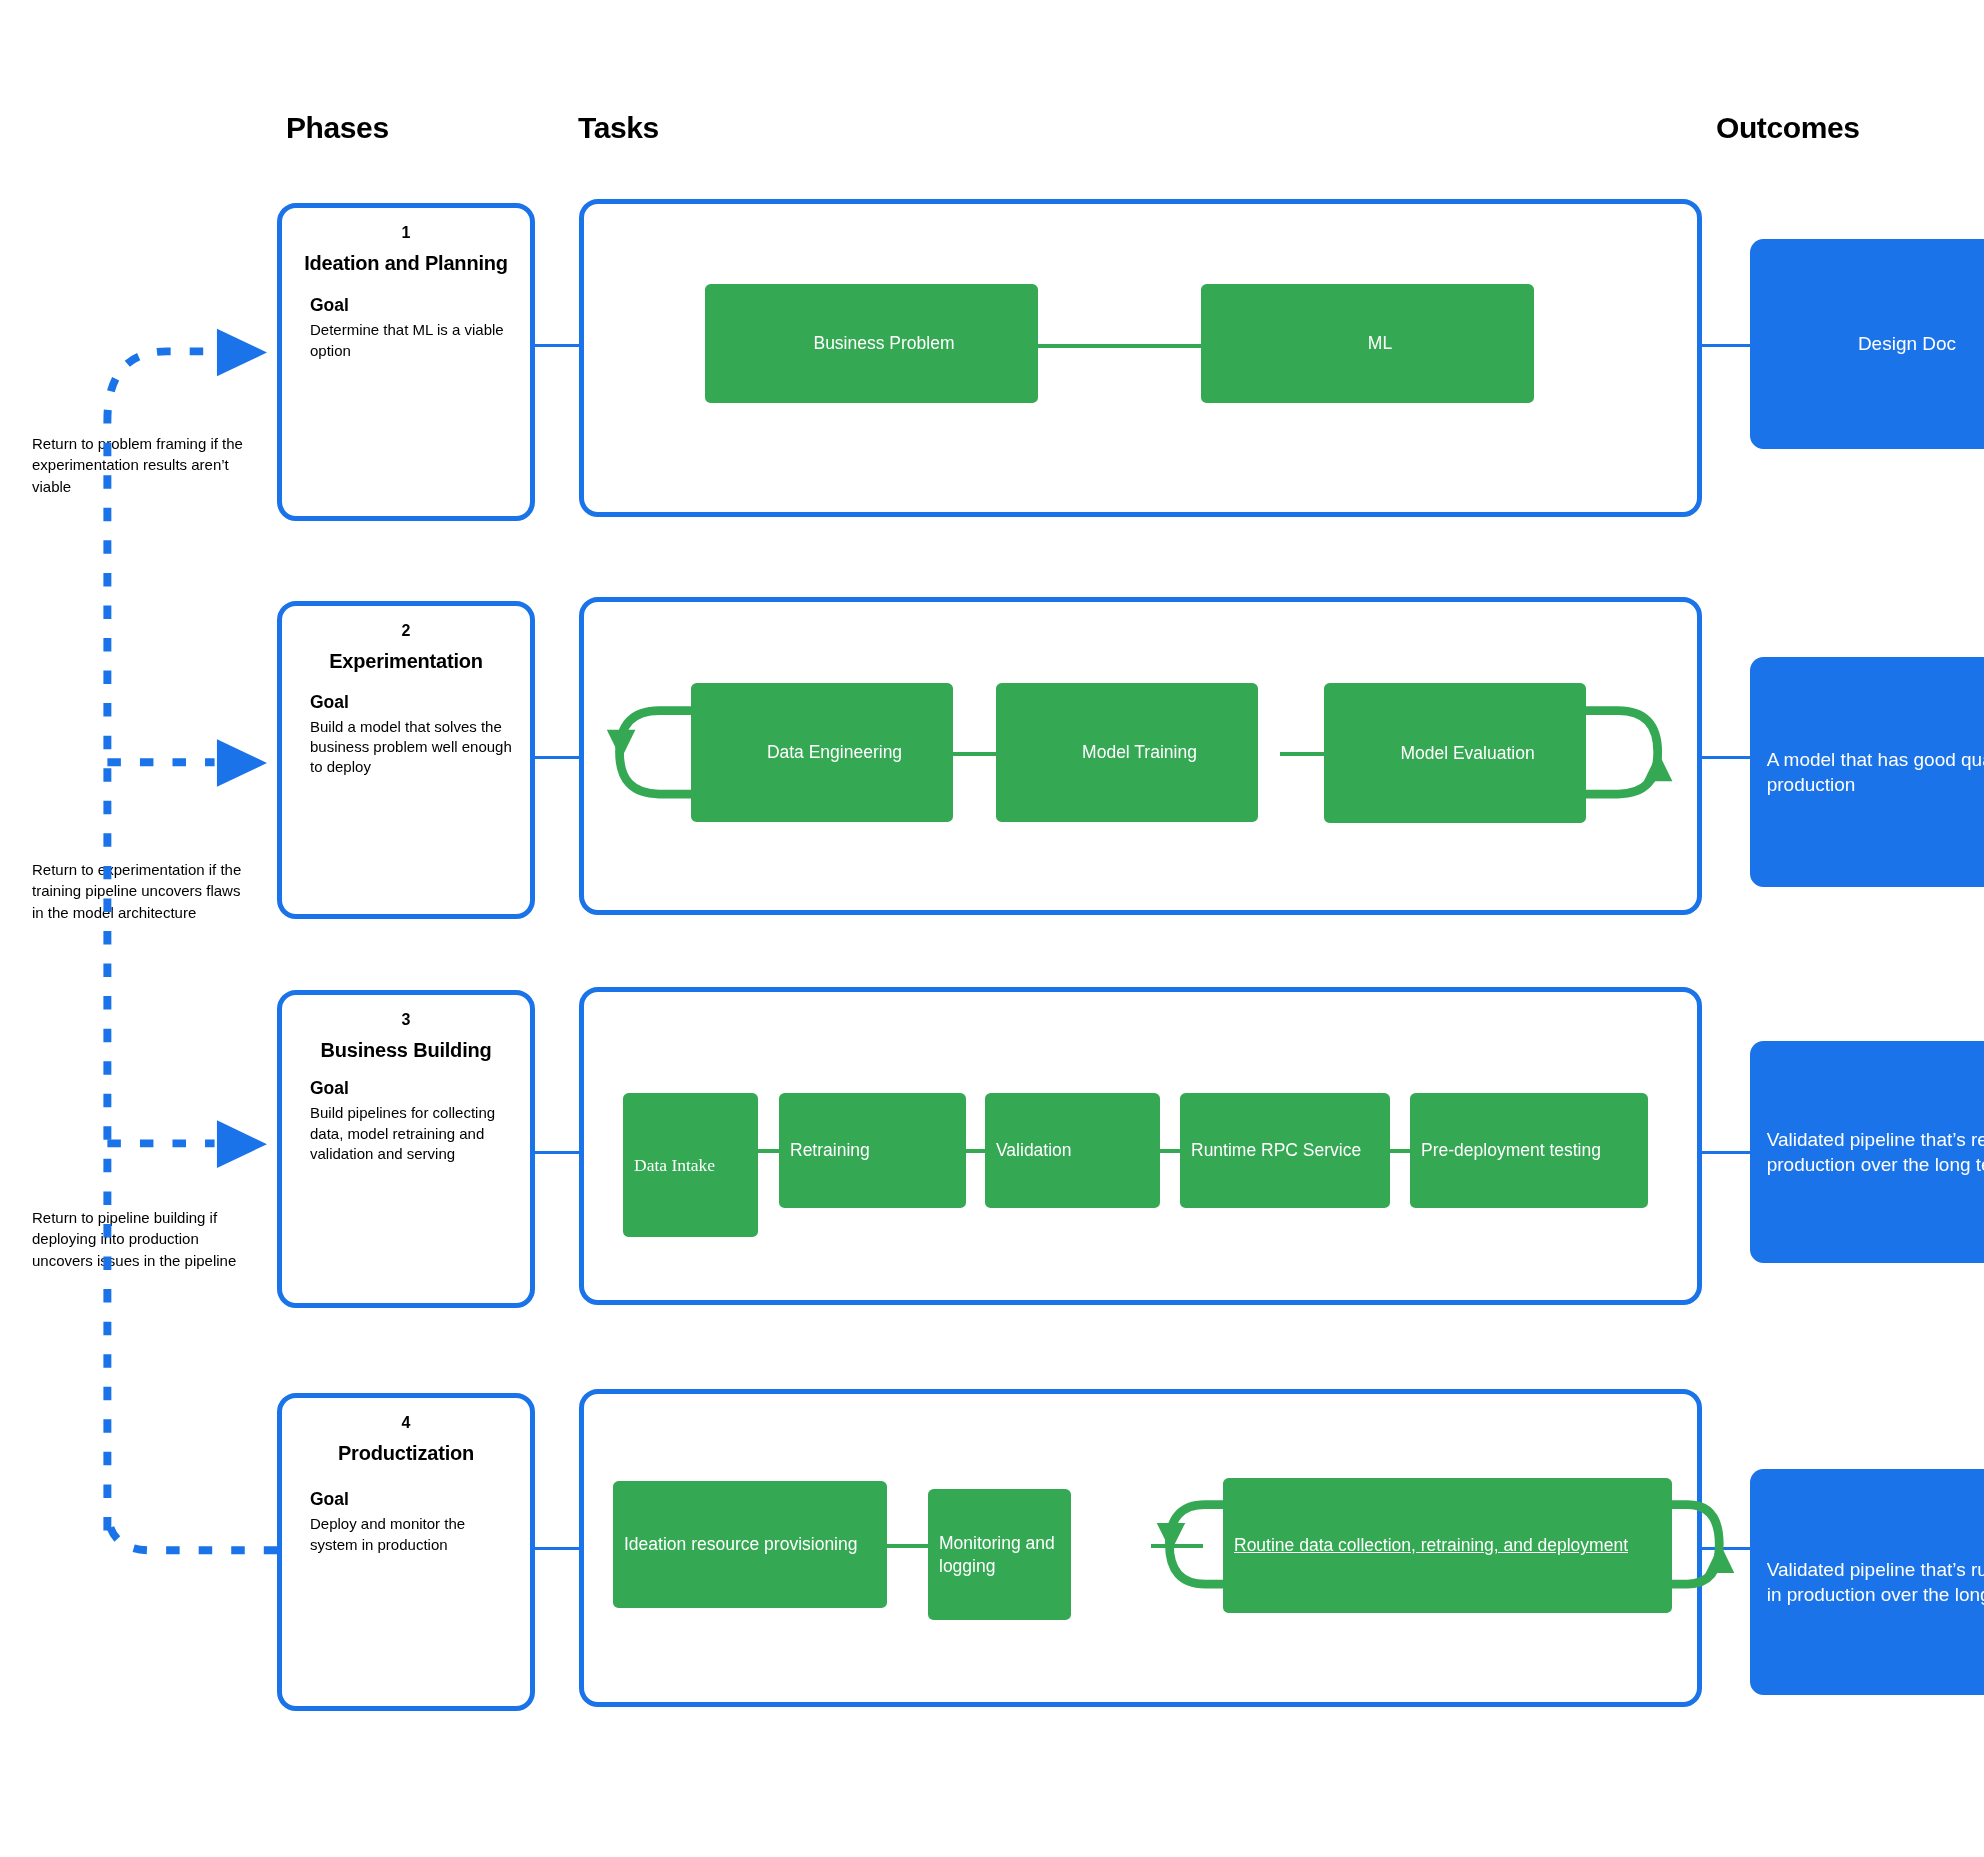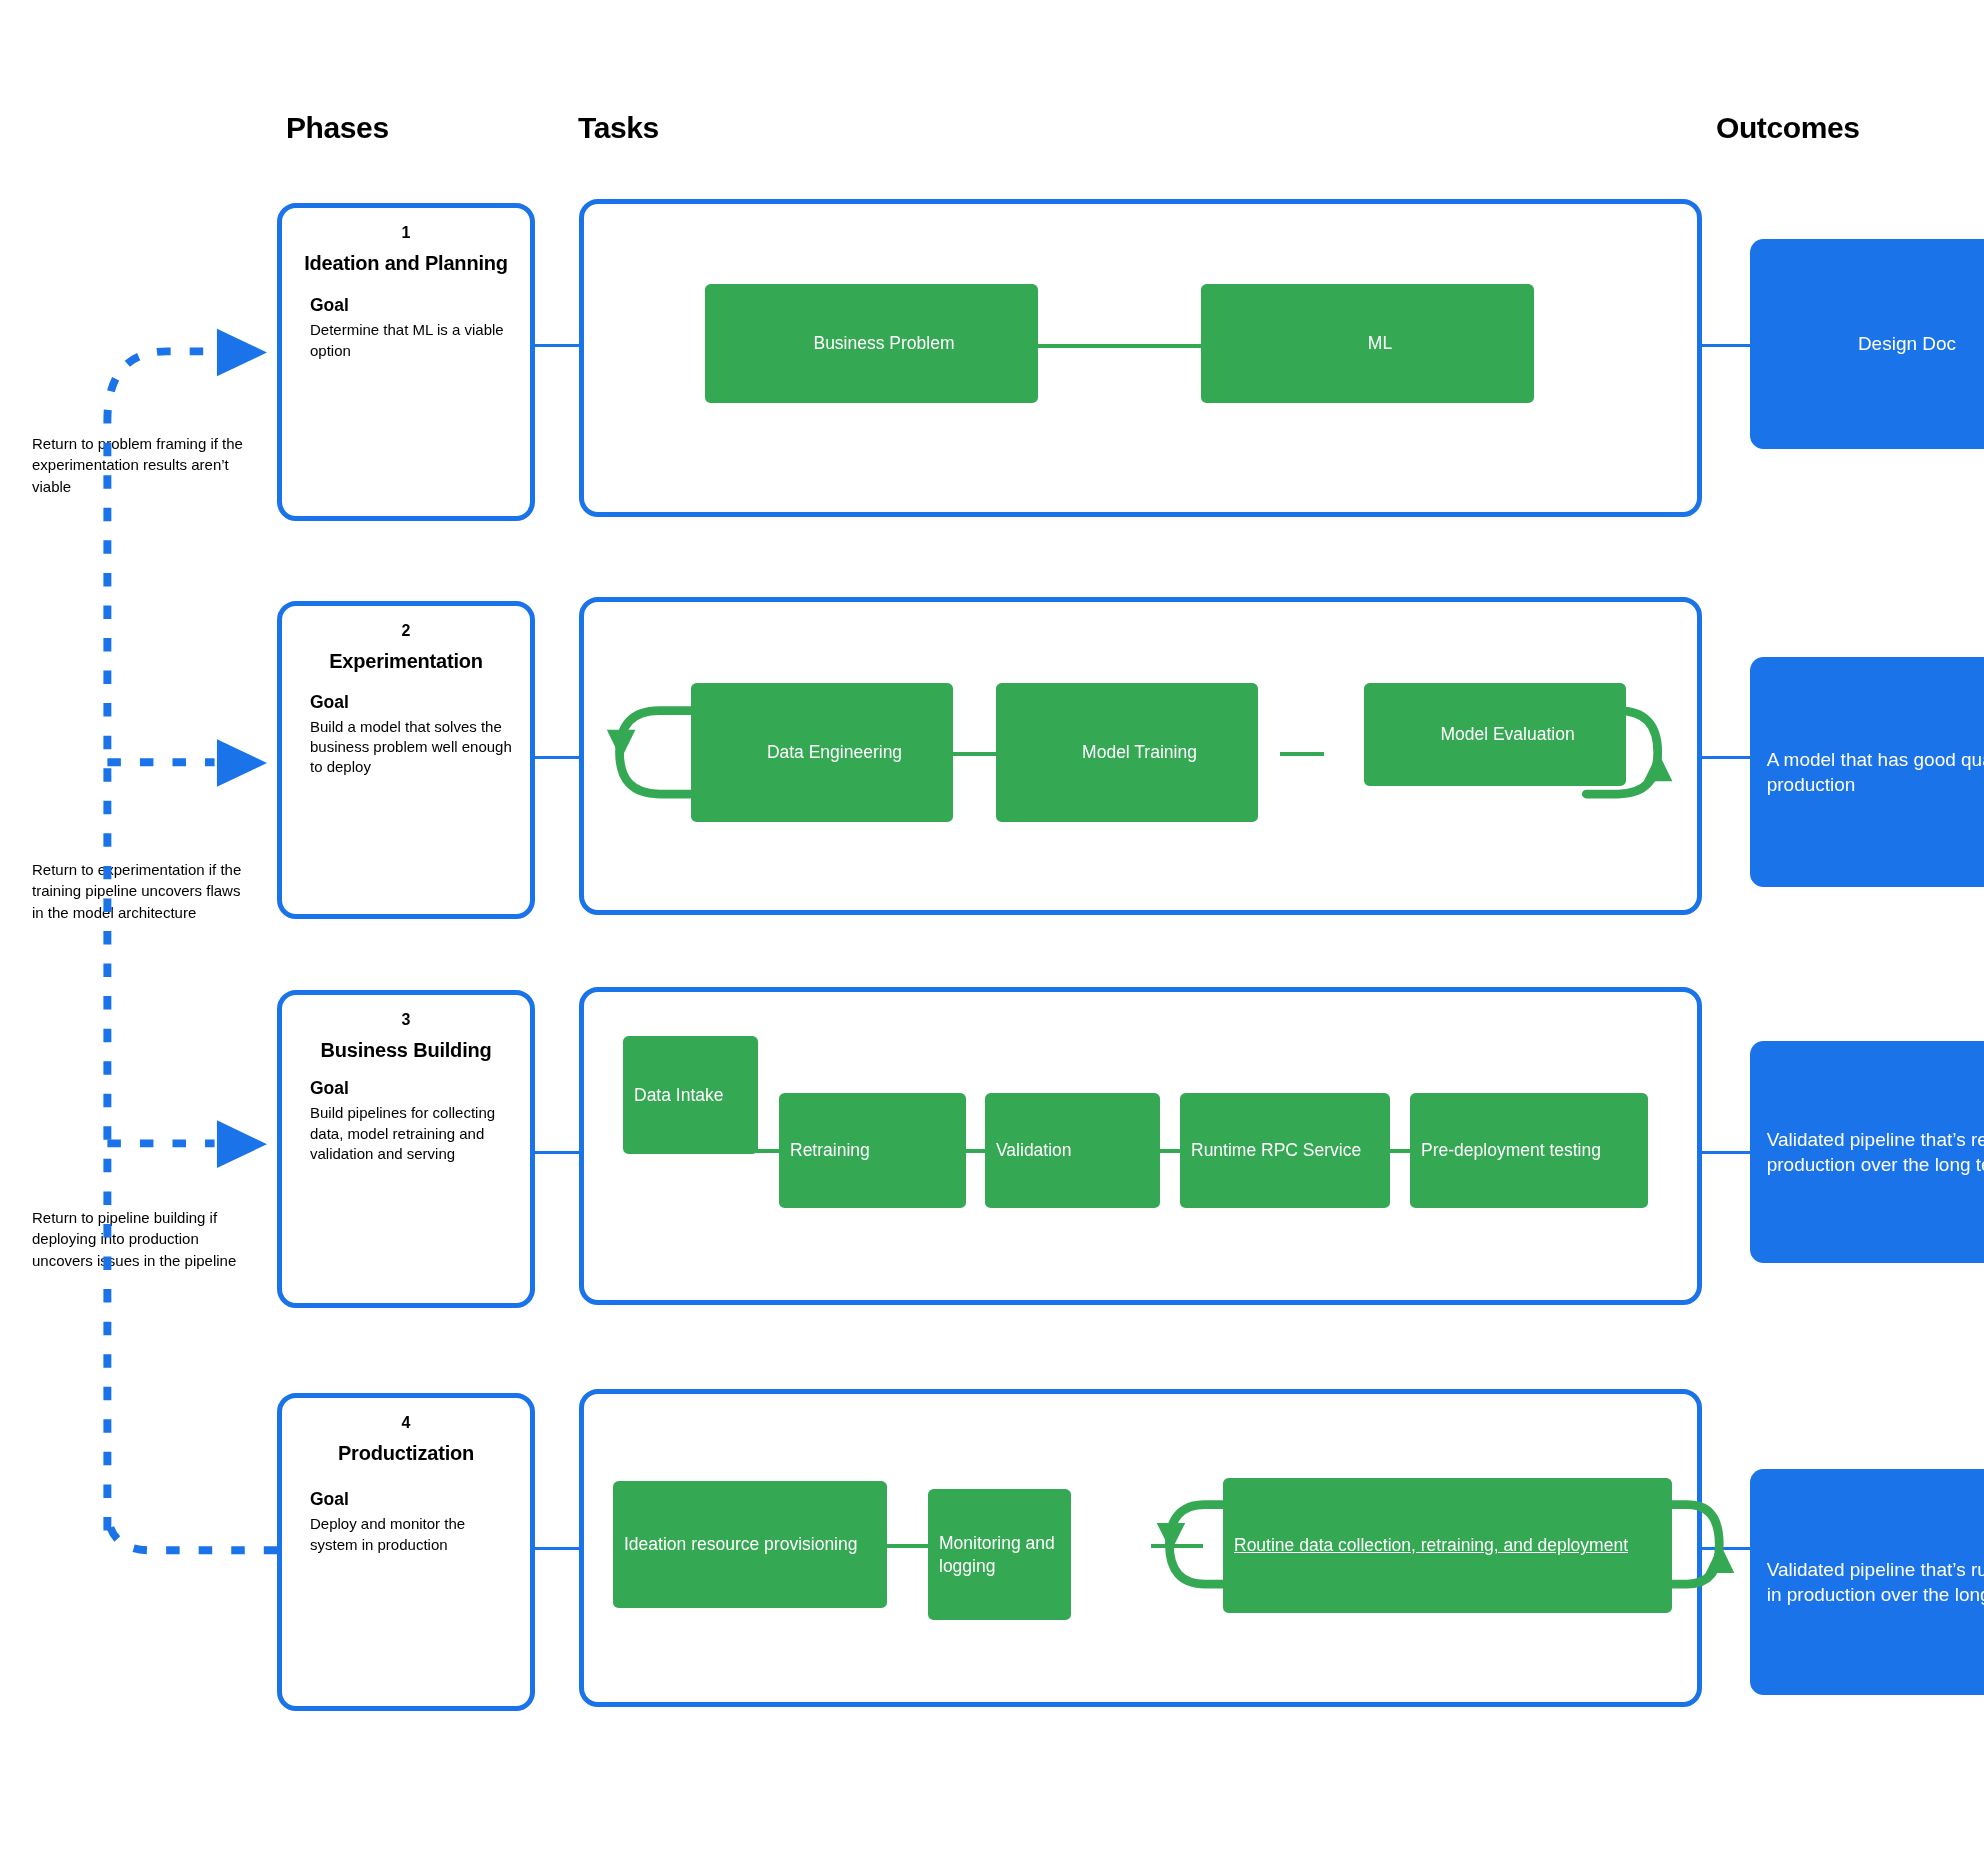--- a/index.html
+++ b/index.html
@@ -183,21 +183,21 @@
 
   <div class="bconn" style="left:535px;top:756px;width:44px;"></div>
 
   <div class="task-panel" style="left:579px;top:597px;width:1123px;height:318px;"></div>
 
   <div class="gconn" style="left:953px;top:752px;width:44px;"></div>
   <div class="gconn" style="left:1280px;top:752px;width:44px;"></div>
 
   <div class="gbox center" style="left:691px;top:683px;width:262px;height:139px;">Data Engineering</div>
   <div class="gbox center" style="left:996px;top:683px;width:262px;height:139px;">Model Training</div>
-  <div class="gbox center" style="left:1364px;top:683px;width:262px;height:103px;">Model Evaluation</div>
+  <div class="gbox center" style="left:1324px;top:683px;width:262px;height:140px;">Model Evaluation</div>
 
   <div class="bconn" style="left:1702px;top:756px;width:48px;"></div>
 
   <div class="outcome" style="left:1750px;top:657px;width:314px;height:230px;">A model that has good quality for production</div>
 
   <div class="phase-card" style="left:277px;top:990px;width:258px;height:318px;">
     <div class="phase-num">3</div>
     <div class="phase-title">Business Building</div>
     <div class="phase-goal-wrap" style="margin-top:16.7px;">
       <div class="goal-label">Goal</div>
@@ -207,21 +207,21 @@
 
   <div class="bconn" style="left:535px;top:1151px;width:44px;"></div>
 
   <div class="task-panel" style="left:579px;top:987px;width:1123px;height:318px;"></div>
 
   <div class="gconn" style="left:756px;top:1149px;width:24.6px;"></div>
   <div class="gconn" style="left:963px;top:1149px;width:24.6px;"></div>
   <div class="gconn" style="left:1157px;top:1149px;width:24.6px;"></div>
   <div class="gconn" style="left:1387px;top:1149px;width:24.6px;"></div>
 
-  <div class="gbox" style="left:623px;top:1036px;width:135px;height:118px;">Data Intake</div>
+  <div class="gbox" style="left:623px;top:1093px;width:135px;height:144px;font-family:Liberation Serif, serif;">Data Intake</div>
   <div class="gbox" style="left:779px;top:1093px;width:187px;height:115px;">Retraining</div>
   <div class="gbox" style="left:985px;top:1093px;width:175px;height:115px;">Validation</div>
   <div class="gbox" style="left:1180px;top:1093px;width:210px;height:115px;">Runtime RPC Service</div>
   <div class="gbox" style="left:1410px;top:1093px;width:238px;height:115px;">Pre-deployment testing</div>
 
   <div class="bconn" style="left:1702px;top:1151px;width:48px;"></div>
 
   <div class="outcome" style="left:1750px;top:1041px;width:314px;height:222px;">Validated pipeline that’s ready for production over the long term</div>
 
   <div class="phase-card" style="left:277px;top:1393px;width:258px;height:318px;">

